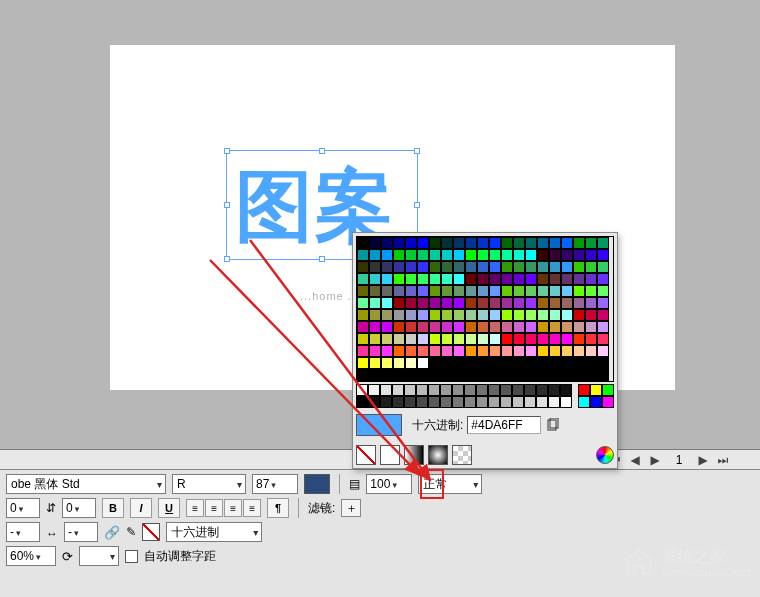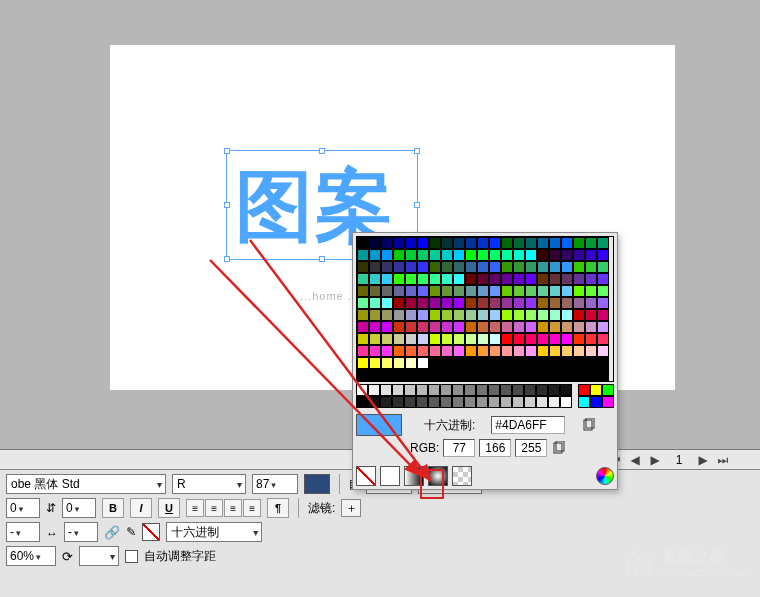--- a/index.html
+++ b/index.html
@@ -99,21 +99,21 @@
     grid-template-columns: repeat(3, 12px);
     grid-auto-rows: 12px;
     margin-left: 6px;
     margin-top: 2px;
   }
   .extra-colors div { border:1px solid #000; width:12px; height:12px; }
   .picker-values {
     margin-top: 6px;
     display: flex;
     align-items: center;
-    gap: 16px;
+    gap: 4px;
   }
   .current-color {
     width: 46px; height: 22px;
     border: 1px solid #555;
     margin-right: 6px;
   }
   .picker-row { display:flex; align-items:center; gap:4px; margin-top:3px; }
   .hex-input, .rgb-input {
     background:#fff; border:1px inset #aaa; height:18px;
     font-size:12px; padding:0 3px;
@@ -569,32 +569,20 @@
       <div class="current-color" style="background:#4DA6FF"></div>
       <span>十六进制:</span>
       <input class="hex-input" value="#4DA6FF" style="">
       <span class="copy-icon">
         <svg width="14" height="14" viewBox="0 0 14 14">
             <rect x="2" y="2" width="8" height="10" fill="none" stroke="#333"></rect>
             <rect x="4" y="0" width="8" height="10" fill="none" stroke="#333"></rect>
           </svg>
       </span>
     </div>
-    <div class="picker-row" style="margin-left:54px;">
-      <span>RGB:</span>
-      <input class="rgb-input" value="77" style="">
-      <input class="rgb-input" value="166" style="">
-      <input class="rgb-input" value="255" style="">
-      <span class="copy-icon">
-        <svg width="14" height="14" viewBox="0 0 14 14">
-            <rect x="2" y="2" width="8" height="10" fill="none" stroke="#333"></rect>
-            <rect x="4" y="0" width="8" height="10" fill="none" stroke="#333"></rect>
-          </svg>
-      </span>
-    </div>
 
     <div class="picker-bottom-row">
       <div class="no-color-swatch"></div>
       <div class="solid-swatch"></div>
       <div class="grad-linear"></div>
       <div class="grad-radial"></div>
       <div class="bitmap-swatch"></div>
       <div class="color-wheel-icon"></div>
     </div>
   </div>

